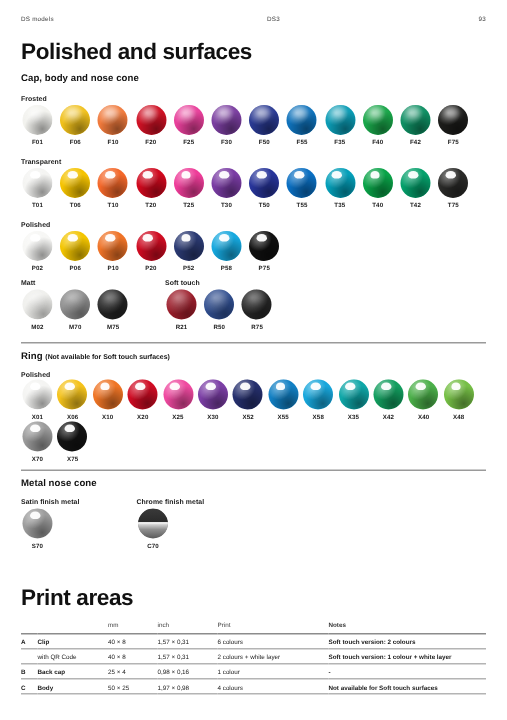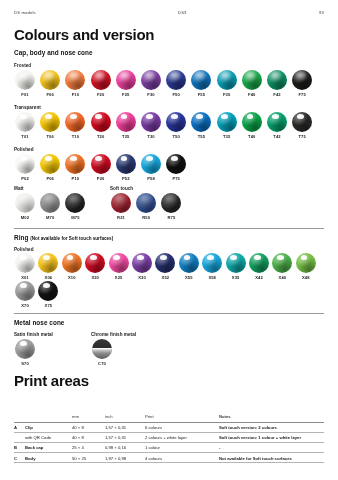--- a/index.html
+++ b/index.html
@@ -93,21 +93,21 @@
 <body>
 
 <div class="page">
 
   <div class="runhead">
     <span class="rh-left">DS models</span>
     <span class="rh-mid">DS3</span>
     <span class="rh-right">93</span>
   </div>
 
-  <div class="h1" style="top:26px;">Colours and version</div>
+  <div class="h1" style="top:26px;">Polished and surfaces</div>
   <div class="h2" style="top:49px;">Cap, body and nose cone</div>
 
   <div class="grouplabel" style="left:14px;top:63px;">Frosted</div>
   <div class="row" id="row-frosted" style="position: absolute; left: 0px; top: 0px;">
       <div class="sw" style="left: 14px; top: 70px;">
         <div class="ball frosted" style="background: rgb(242, 242, 238);">
           <div class="shade"></div>
           <div class="hl"></div>
         </div>
         <div class="swlabel">F01</div>
@@ -515,21 +515,21 @@
   <div class="grouplabel" style="left:91px;top:332px;">Chrome finish metal</div>
   <div class="row" style="position: absolute; left: 0px; top: 0px;">
       <div class="sw" style="left: 91px; top: 339px;">
         <div class="ball chrome" style="background: rgb(143, 143, 143);">
           <div class="shade"></div>
         </div>
         <div class="swlabel">C70</div>
       </div>
     </div>
 
-  <div class="h1" style="top:372px;">Print areas</div>
+  <div class="h1" style="top:390px;">Print areas</div>
 
   <div class="tbl" style="top:412px;">
     <table>
       <thead>
         <tr>
           <th class="c-key"></th>
           <th class="c-part"></th>
           <th class="c-mm">mm</th>
           <th class="c-inch">inch</th>
           <th class="c-print">Print</th>

